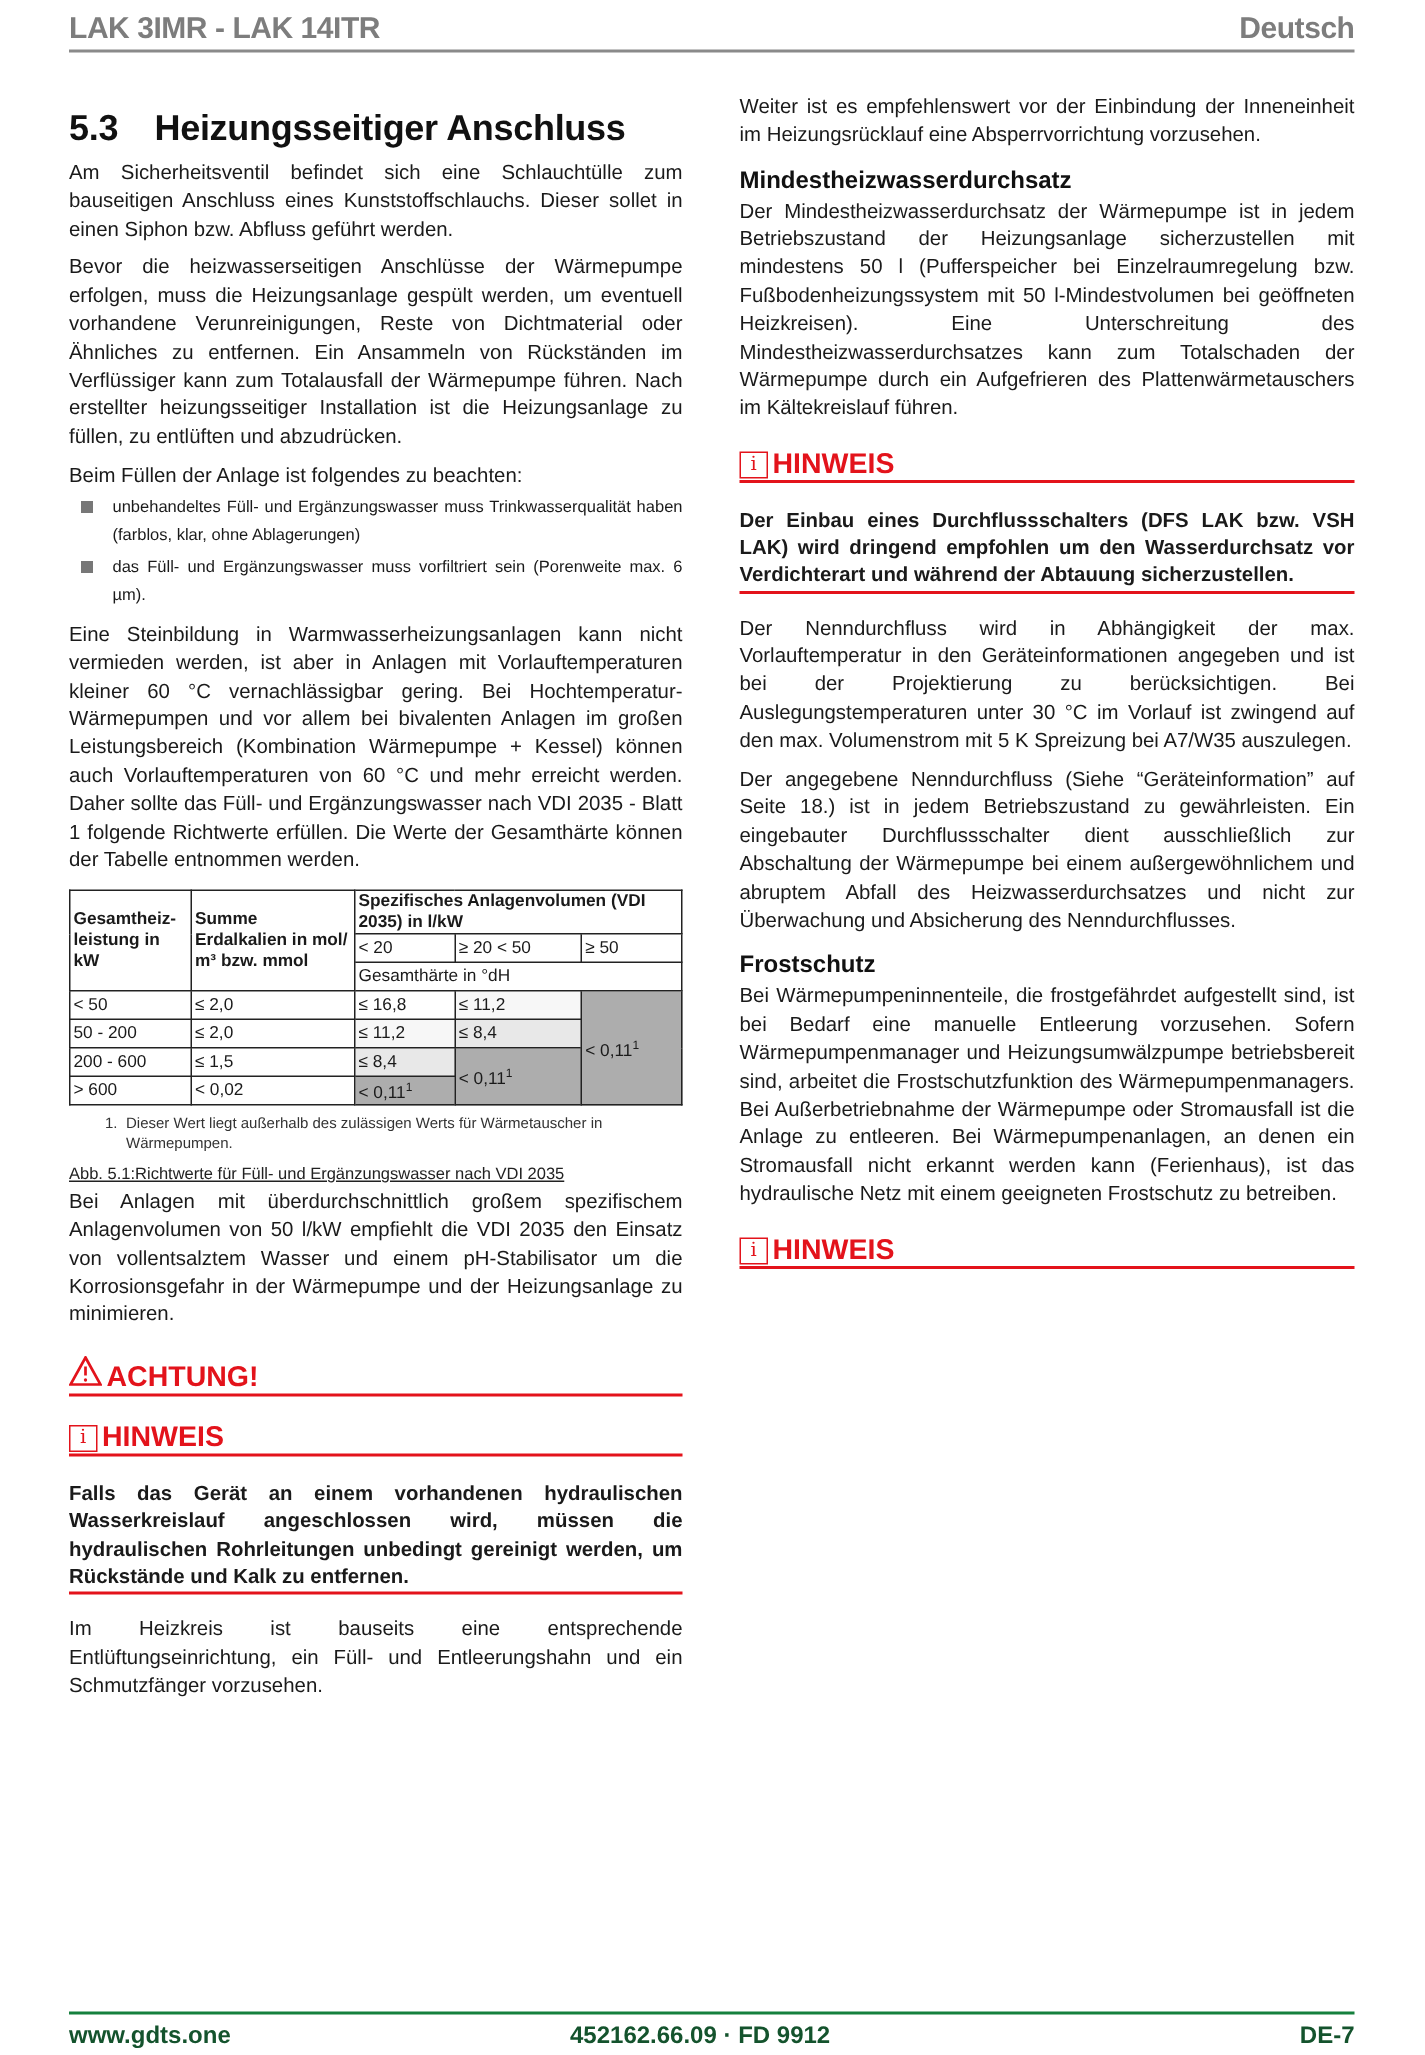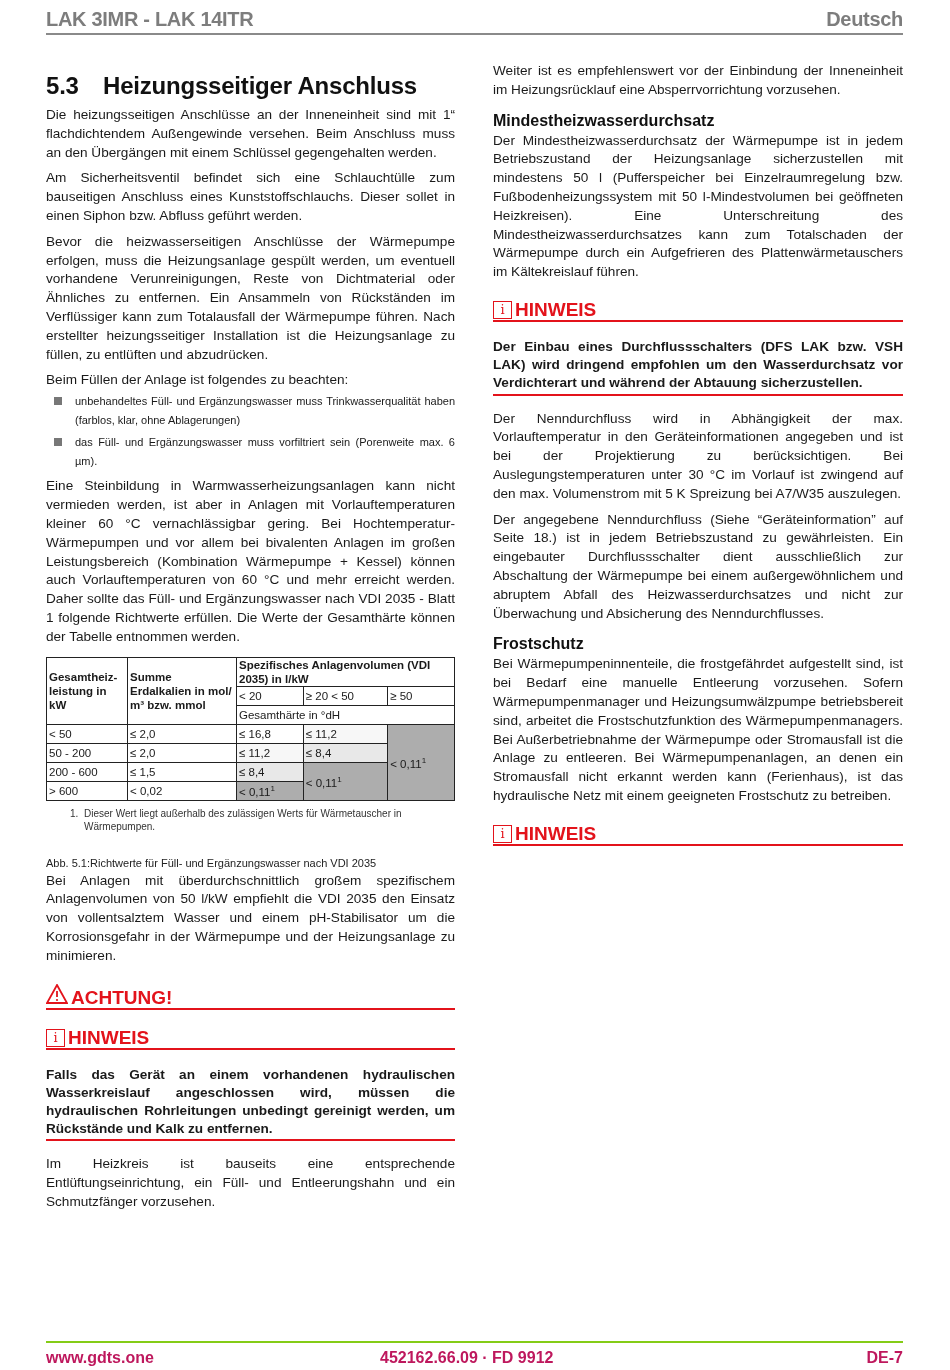--- a/index.html
+++ b/index.html
@@ -4,61 +4,60 @@
 <style>
   html, body { margin:0; padding:0; background:#fff; }
   body { width:950px; height:1370px; position:relative; overflow:hidden;
          font-family:"Liberation Sans", "DejaVu Sans", sans-serif; color:#1a1a1a; }
   .hdr { position:absolute; left:46px; right:47px; top:6px; height:27px;
          border-bottom:2px solid #8a8a8a; font-family:"Liberation Sans", sans-serif;
          font-size:20px; color:#7a7a7a; letter-spacing:-0.3px; }
   .hdr .l { position:absolute; left:0; top:2px; font-weight:bold; color:#7d7d7d; }
   .hdr .r { position:absolute; right:0; top:2px; font-weight:bold; color:#7d7d7d; }
   .ftr { position:absolute; left:46px; right:47px; top:1341px; height:26px;
-         border-top:2px solid #84cc16; font-size:16px; color:#be185d; font-weight:bold; }
+         border-top:2px solid #15803d; font-size:16px; color:#14532d; font-weight:bold; }
   .ftr span { position:absolute; top:6px; }
   .col { position:absolute; top:62px; }
   .colL { left:46px; width:409px; }
   .colR { left:493px; width:410px; }
   h1 { margin:10px 0 6px 0; font-size:24px; font-weight:bold; color:#111; letter-spacing:-0.2px; }
   h1 .num { display:inline-block; width:57px; }
   h2 { margin:12px 0 2px 0; font-size:16px; font-weight:bold; color:#111; }
   p { margin:0 0 7px 0; font-size:13.6px; line-height:18.8px; text-align:justify; }
   ul { margin:0 0 7px 0; padding:0; list-style:none; }
   li { position:relative; padding-left:29px; font-size:11px; line-height:18.8px; text-align:justify; margin-bottom:3px; }
   li .b { position:absolute; left:8px; top:5px; width:8px; height:8px; background:#777; }
   table.t { border-collapse:collapse; width:409px; font-size:11.5px; margin-top:10px; }
   table.t td { border:1px solid #222; text-align:left; padding:0 2px; height:18px; line-height:14px; }
   table.t .hd { font-weight:bold; }
   .g1 { background:#f7f7f7; } .g2 { background:#e8e8e8; } .g3 { background:#adadad; }
   sup { font-size:8px; }
   .fn { font-size:10px; color:#333; margin:6px 0 0 0; padding-left:24px; position:relative; line-height:13px; }
   .fn .n { position:absolute; left:24px; }
   .fn .tx { display:block; padding-left:14px; }
-  .cap { font-size:11px; color:#222; margin:24px 0 3px 0; }
+  .cap { font-size:11px; color:#222; margin:8px 0 3px 0;text-decoration:underline; }
   .notice { margin:18px 0 14px 0; }
   .notice .title { display:flex; align-items:flex-end; border-bottom:2px solid #e3131b; color:#e3131b;
                    font-weight:bold; font-size:19px; line-height:20px; padding-bottom:0; }
   .notice .title .ico { display:inline-block; margin-right:3px; }
   .ibox { width:17px; height:16px; border:1.5px solid #e3131b; font-family:"DejaVu Serif", serif;
           font-size:13px; line-height:16px; text-align:center; color:#e3131b; font-weight:normal; margin-bottom:1px; }
   .notice .body { font-size:13.6px; font-weight:bold; line-height:18.2px; text-align:justify;
                   border-bottom:2px solid #e3131b; padding:16px 0 1px 0; }
 </style>
 </head>
 <body>
 
 <div class="hdr">
   <span class="l">LAK 3IMR - LAK 14ITR</span>
   <span class="r">Deutsch</span>
 </div>
 
 <div class="col colL">
   <h1><span class="num">5.3</span><span>Heizungsseitiger Anschluss</span></h1>
-  <p>Die heizungsseitigen Anschlüsse an der Inneneinheit sind mit 1“ flachdichtendem Außengewinde versehen. Beim Anschluss muss an den Übergängen mit einem Schlüssel gegengehalten werden.</p>
   <p>Am Sicherheitsventil befindet sich eine Schlauchtülle zum bauseitigen Anschluss eines Kunststoffschlauchs. Dieser sollet in einen Siphon bzw. Abfluss geführt werden.</p>
   <p>Bevor die heizwasserseitigen Anschlüsse der Wärmepumpe erfolgen, muss die Heizungsanlage gespült werden, um eventuell vorhandene Verunreinigungen, Reste von Dichtmaterial oder Ähnliches zu entfernen. Ein Ansammeln von Rückständen im Verflüssiger kann zum Totalausfall der Wärmepumpe führen. Nach erstellter heizungsseitiger Installation ist die Heizungsanlage zu füllen, zu entlüften und abzudrücken.</p>
   <p style="margin-bottom:2px">Beim Füllen der Anlage ist folgendes zu beachten:</p>
   <ul>
     <li><span class="b"></span><span>unbehandeltes Füll- und Ergänzungswasser muss Trinkwasserqualität haben (farblos, klar, ohne Ablagerungen)</span></li>
     <li><span class="b"></span><span>das Füll- und Ergänzungswasser muss vorfiltriert sein (Porenweite max. 6 µm).</span></li>
   </ul>
   <p>Eine Steinbildung in Warmwasserheizungsanlagen kann nicht vermieden werden, ist aber in Anlagen mit Vorlauftemperaturen kleiner 60 °C vernachlässigbar gering. Bei Hochtemperatur-Wärmepumpen und vor allem bei bivalenten Anlagen im großen Leistungsbereich (Kombination Wärmepumpe + Kessel) können auch Vorlauftemperaturen von 60 °C und mehr erreicht werden. Daher sollte das Füll- und Ergänzungswasser nach VDI 2035 - Blatt 1 folgende Richtwerte erfüllen. Die Werte der Gesamthärte können der Tabelle entnommen werden.</p>
 
   <table class="t">

